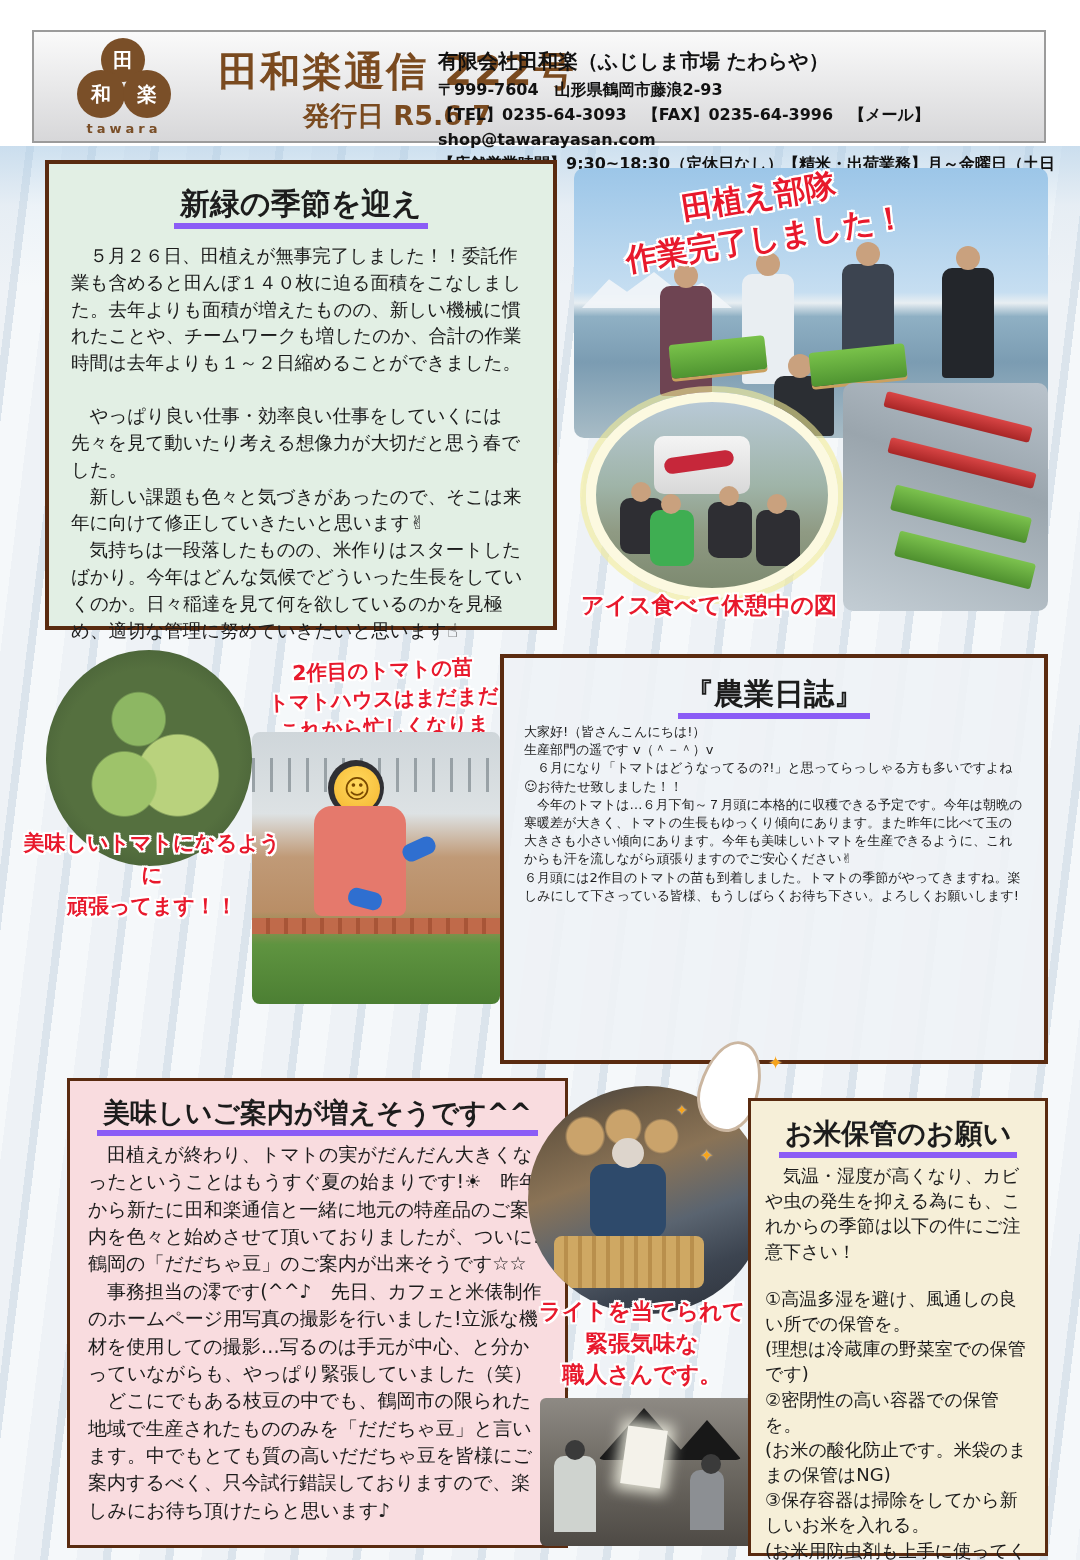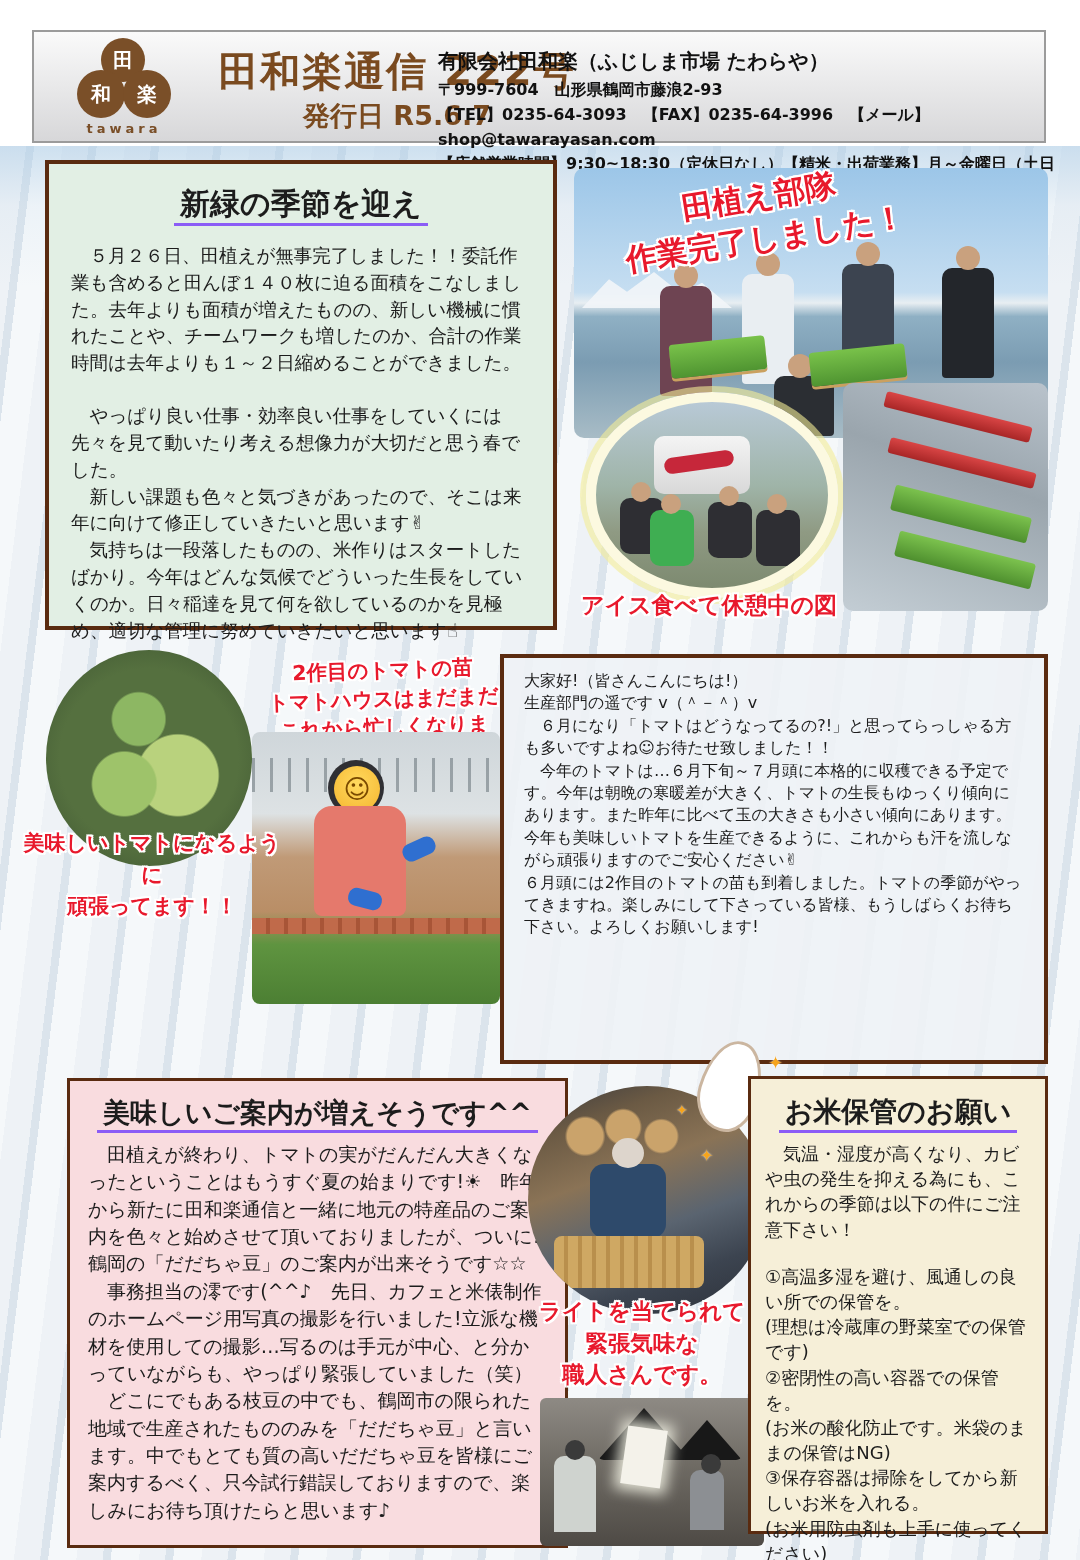--- a/index.html
+++ b/index.html
@@ -27,28 +27,28 @@
            font-size:40px;letter-spacing:2px;white-space:nowrap;}
   .h-date{left:148px;top:66px;width:430px;text-align:center;color:#7a4a1f;font-weight:bold;font-size:27px;}
   .h-info{left:404px;top:14px;width:632px;color:#111;}
   .h-info .l1{font-size:20px;font-weight:bold;margin:2px 0 3px 0;}
   .h-info .ln{font-size:16px;font-weight:bold;line-height:1.55;}
   
   .box{box-sizing:border-box;border:4px solid #5a2b10;}
   .sec-green{left:45px;top:160px;width:512px;height:470px;background:#e2efe4;padding:16px 22px;}
   .sec-diary{left:500px;top:654px;width:548px;height:410px;background:rgba(238,242,246,.9);padding:12px 20px;}
   .sec-pink{left:40px;top:1078px;width:501px;height:470px;background:#f9dcdf;border-width:3px;padding:10px 18px;margin-left:27px;}
-  .sec-rice{left:748px;top:1076px;width:300px;height:458px;background:#f6efd8;border-width:3px;padding:10px 14px;}
+  .sec-rice{left:748px;top:1098px;width:300px;height:458px;background:#f6efd8;border-width:3px;padding:10px 14px;}
   .sec-title{text-align:center;font-weight:bold;font-size:30px;margin:4px 0 18px 0;}
-  .sec-title span{border-bottom:3px solid #8b5cf6;padding:0 6px 2px 6px;}
+  .sec-title span{border-bottom:6px solid #8b5cf6;padding:0 6px 2px 6px;}
   .sec-pink .sec-title{font-size:27px;margin-bottom:10px;}
   .sec-rice .sec-title{font-size:28px;margin-bottom:10px;}
   .sec-diary .sec-title{margin-bottom:8px;}
   .body-txt{font-size:18.5px;line-height:1.45;white-space:pre-wrap;}
-  .sec-diary .body-txt{font-size:16px;line-height:1.4;}
+  .sec-diary .body-txt{font-size:13px;line-height:1.4;}
   .sec-pink .body-txt{font-size:19px;line-height:1.44;}
   .sec-rice .body-txt{font-size:18px;line-height:1.4;}
   .gap{height:26px;}
   
   .red-note{color:#e8192c;font-weight:bold;text-align:center;
     text-shadow:-2px -2px 0 #fff,2px -2px 0 #fff,-2px 2px 0 #fff,2px 2px 0 #fff,0 -2px 0 #fff,0 2px 0 #fff,-2px 0 0 #fff,2px 0 0 #fff;}
   .overlay-red{left:592px;top:176px;width:340px;font-size:31px;line-height:1.35;transform:rotate(-9deg);}
   .caption-ice{left:578px;top:590px;width:262px;font-size:23px;}
   .note-tomato-top{left:268px;top:656px;width:232px;font-size:20.5px;line-height:1.4;transform:rotate(-2deg);}
   .note-tomato-bottom{left:20px;top:828px;width:264px;font-size:21px;line-height:1.5;}
@@ -198,20 +198,21 @@
     <div class="glove" style="left:150px;top:108px;transform:rotate(-24deg);"></div>
     <div class="glove" style="left:96px;top:158px;transform:rotate(14deg);"></div>
     <div class="terra"></div>
   </div>
   <div class="abs red-note note-tomato-bottom">
     <div>美味しいトマトになるように</div>
     <div>頑張ってます！！</div>
   </div>
 
   <div class="abs box sec-diary">
+    <div class="sec-title"><span>『農業日誌』</span></div>
     <div class="body-txt">大家好!（皆さんこんにちは!）</div>
     <div class="body-txt">生産部門の遥です v（＾－＾）v</div>
     <div class="body-txt">　６月になり「トマトはどうなってるの?!」と思ってらっしゃる方も多いですよね☺お待たせ致しました！！</div>
     <div class="body-txt">　今年のトマトは…６月下旬～７月頭に本格的に収穫できる予定です。今年は朝晩の寒暖差が大きく、トマトの生長もゆっくり傾向にあります。また昨年に比べて玉の大きさも小さい傾向にあります。今年も美味しいトマトを生産できるように、これからも汗を流しながら頑張りますのでご安心ください✌</div>
     <div class="body-txt">６月頭には2作目のトマトの苗も到着しました。トマトの季節がやってきますね。楽しみにして下さっている皆様、もうしばらくお待ち下さい。よろしくお願いします!</div>
   </div>
 
   <div class="abs box sec-pink">
     <div class="sec-title"><span>美味しいご案内が増えそうです^^</span></div>
     <div class="body-txt">　田植えが終わり、トマトの実がだんだん大きくなったということはもうすぐ夏の始まりです!☀　昨年から新たに田和楽通信と一緒に地元の特産品のご案内を色々と始めさせて頂いておりましたが、ついに!鶴岡の「だだちゃ豆」のご案内が出来そうです☆☆</div>

